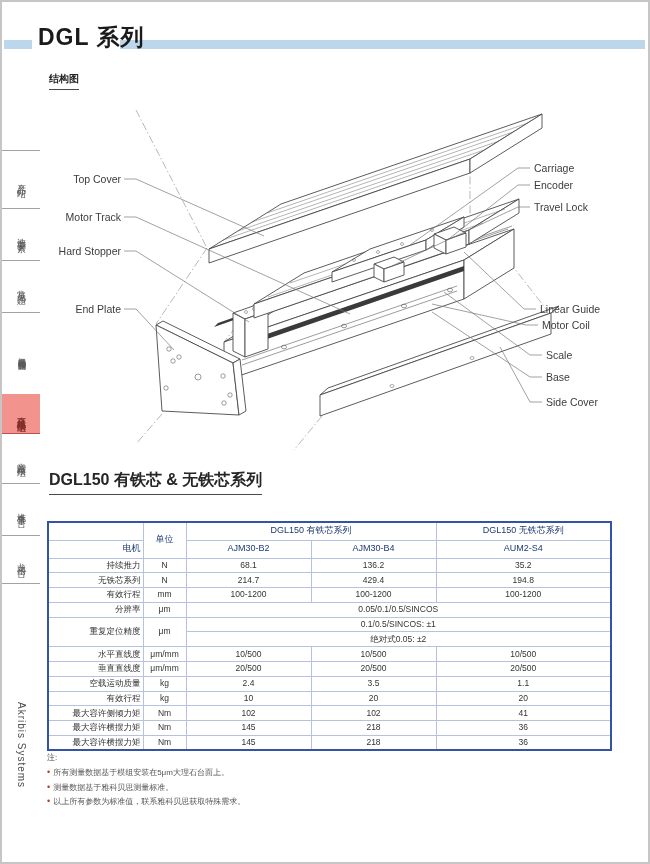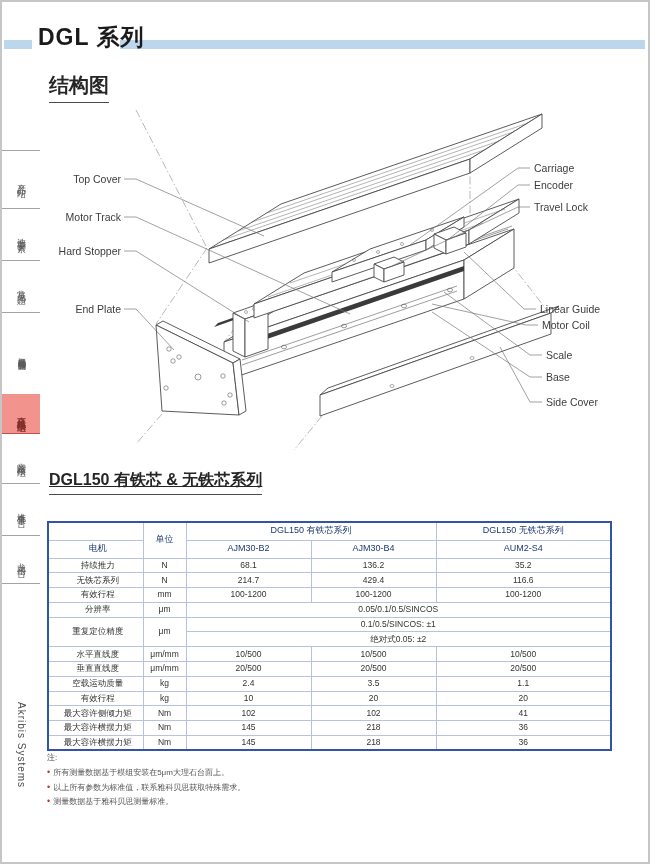--- a/index.html
+++ b/index.html
@@ -7,42 +7,42 @@
     position:relative;width:650px;height:864px;background:#fff;
     box-sizing:border-box;border:2px solid #c6c6c6;overflow:hidden;
     font-family:"Liberation Sans","DejaVu Sans",sans-serif;color:#222;
   }
   
   .page-title{position:absolute;left:36px;top:20px;font-size:23px;font-weight:600;color:#1b1b1b;letter-spacing:1px;}
   .bar{position:absolute;top:38px;height:9px;background:#bcd7ec;}
   .bar.left{left:2px;width:28px;}
   .bar.right{left:118px;right:3px;}
   .sec-title{position:absolute;font-weight:600;color:#262626;border-bottom:1.5px solid #4a4a4a;padding-bottom:3px;}
-  .sec-structure{left:47px;top:70px;font-size:20px;}
-  .sec-series{left:47px;top:468px;font-size:16px;text-decoration:underline;}
+  .sec-structure{left:47px;top:70px;font-size:10px;}
+  .sec-series{left:47px;top:468px;font-size:16px;}
   
   .side-item{position:absolute;left:0;width:38px;display:flex;align-items:center;justify-content:center;box-sizing:border-box;}
   .side-item .vtxt{writing-mode:vertical-rl;text-orientation:upright;font-size:9px;color:#5a5a5a;letter-spacing:2px;line-height:1;}
   .side-item.long .vtxt{font-size:8px;letter-spacing:0.5px;}
   .side-item.active{background:#f2938d;border-bottom:1px solid #c0504d;}
   .side-item.active .vtxt{color:#832f2a;font-weight:600;}
   .side-rule{position:absolute;left:0;width:38px;height:0;border-top:1px solid #a3a3a3;}
   .brand{position:absolute;left:0;top:688px;width:38px;height:110px;display:flex;align-items:center;justify-content:center;}
   .brand .vtxt{writing-mode:vertical-rl;font-size:10px;color:#4a4a4a;letter-spacing:1px;}
   
   .diagram{position:absolute;left:0;top:0;width:650px;height:460px;}
   .diagram text{font-family:"Liberation Sans","DejaVu Sans",sans-serif;font-size:10.5px;fill:#3c3c3c;}
   .lab-l{text-anchor:end;}
   .lab-r{text-anchor:start;}
   
   .spec{position:absolute;left:45px;top:519px;width:563px;border-collapse:collapse;table-layout:fixed;
         border:2px solid #3353a4;font-size:8.5px;color:#333;}
   .spec td{border:1px solid #b6c2e0;text-align:center;padding:0 2px;height:14.8px;line-height:1.1;box-sizing:border-box;}
   .spec tr.hdr td{height:18px;color:#1d3a70;font-weight:400;font-size:9px;}
-  .spec td.lbl{text-align:center;padding-left:6px;}
+  .spec td.lbl{text-align:right;padding-left:6px;}
   
   .notes{position:absolute;left:45px;top:750px;font-size:8px;color:#555;line-height:1.6;}
   .notes .ttl{color:#444;}
   .notes .b{color:#c2342c;margin-right:3px;font-size:9px;}
 </style>
 </head>
 <body>
 
 <div class="page">
 
@@ -246,21 +246,21 @@
           <td>N</td>
           <td>68.1</td>
           <td>136.2</td>
           <td>35.2</td>
         </tr>
     <tr>
           <td class="lbl">无铁芯系列</td>
           <td>N</td>
           <td>214.7</td>
           <td>429.4</td>
-          <td>116.6</td>
+          <td>194.8</td>
         </tr>
     <tr>
           <td class="lbl">有效行程</td>
           <td>mm</td>
           <td>100-1200</td>
           <td>100-1200</td>
           <td>100-1200</td>
         </tr>
     <tr>
           <td class="lbl">分辨率</td>
@@ -323,17 +323,17 @@
           <td>145</td>
           <td>218</td>
           <td>36</td>
         </tr>
   </tbody>
     </table>
 
   <div class="notes">
     <div class="ttl">注:</div>
     <div><span class="b">•</span><span>所有测量数据基于模组安装在5μm大理石台面上。</span></div>
+    <div><span class="b">•</span><span>测量数据基于雅科贝思测量标准。</span></div>
     <div><span class="b">•</span><span>以上所有参数为标准值，联系雅科贝思获取特殊需求。</span></div>
-    <div><span class="b">•</span><span>测量数据基于雅科贝思测量标准。</span></div>
   </div>
 
 </div>
 
 </body></html>

